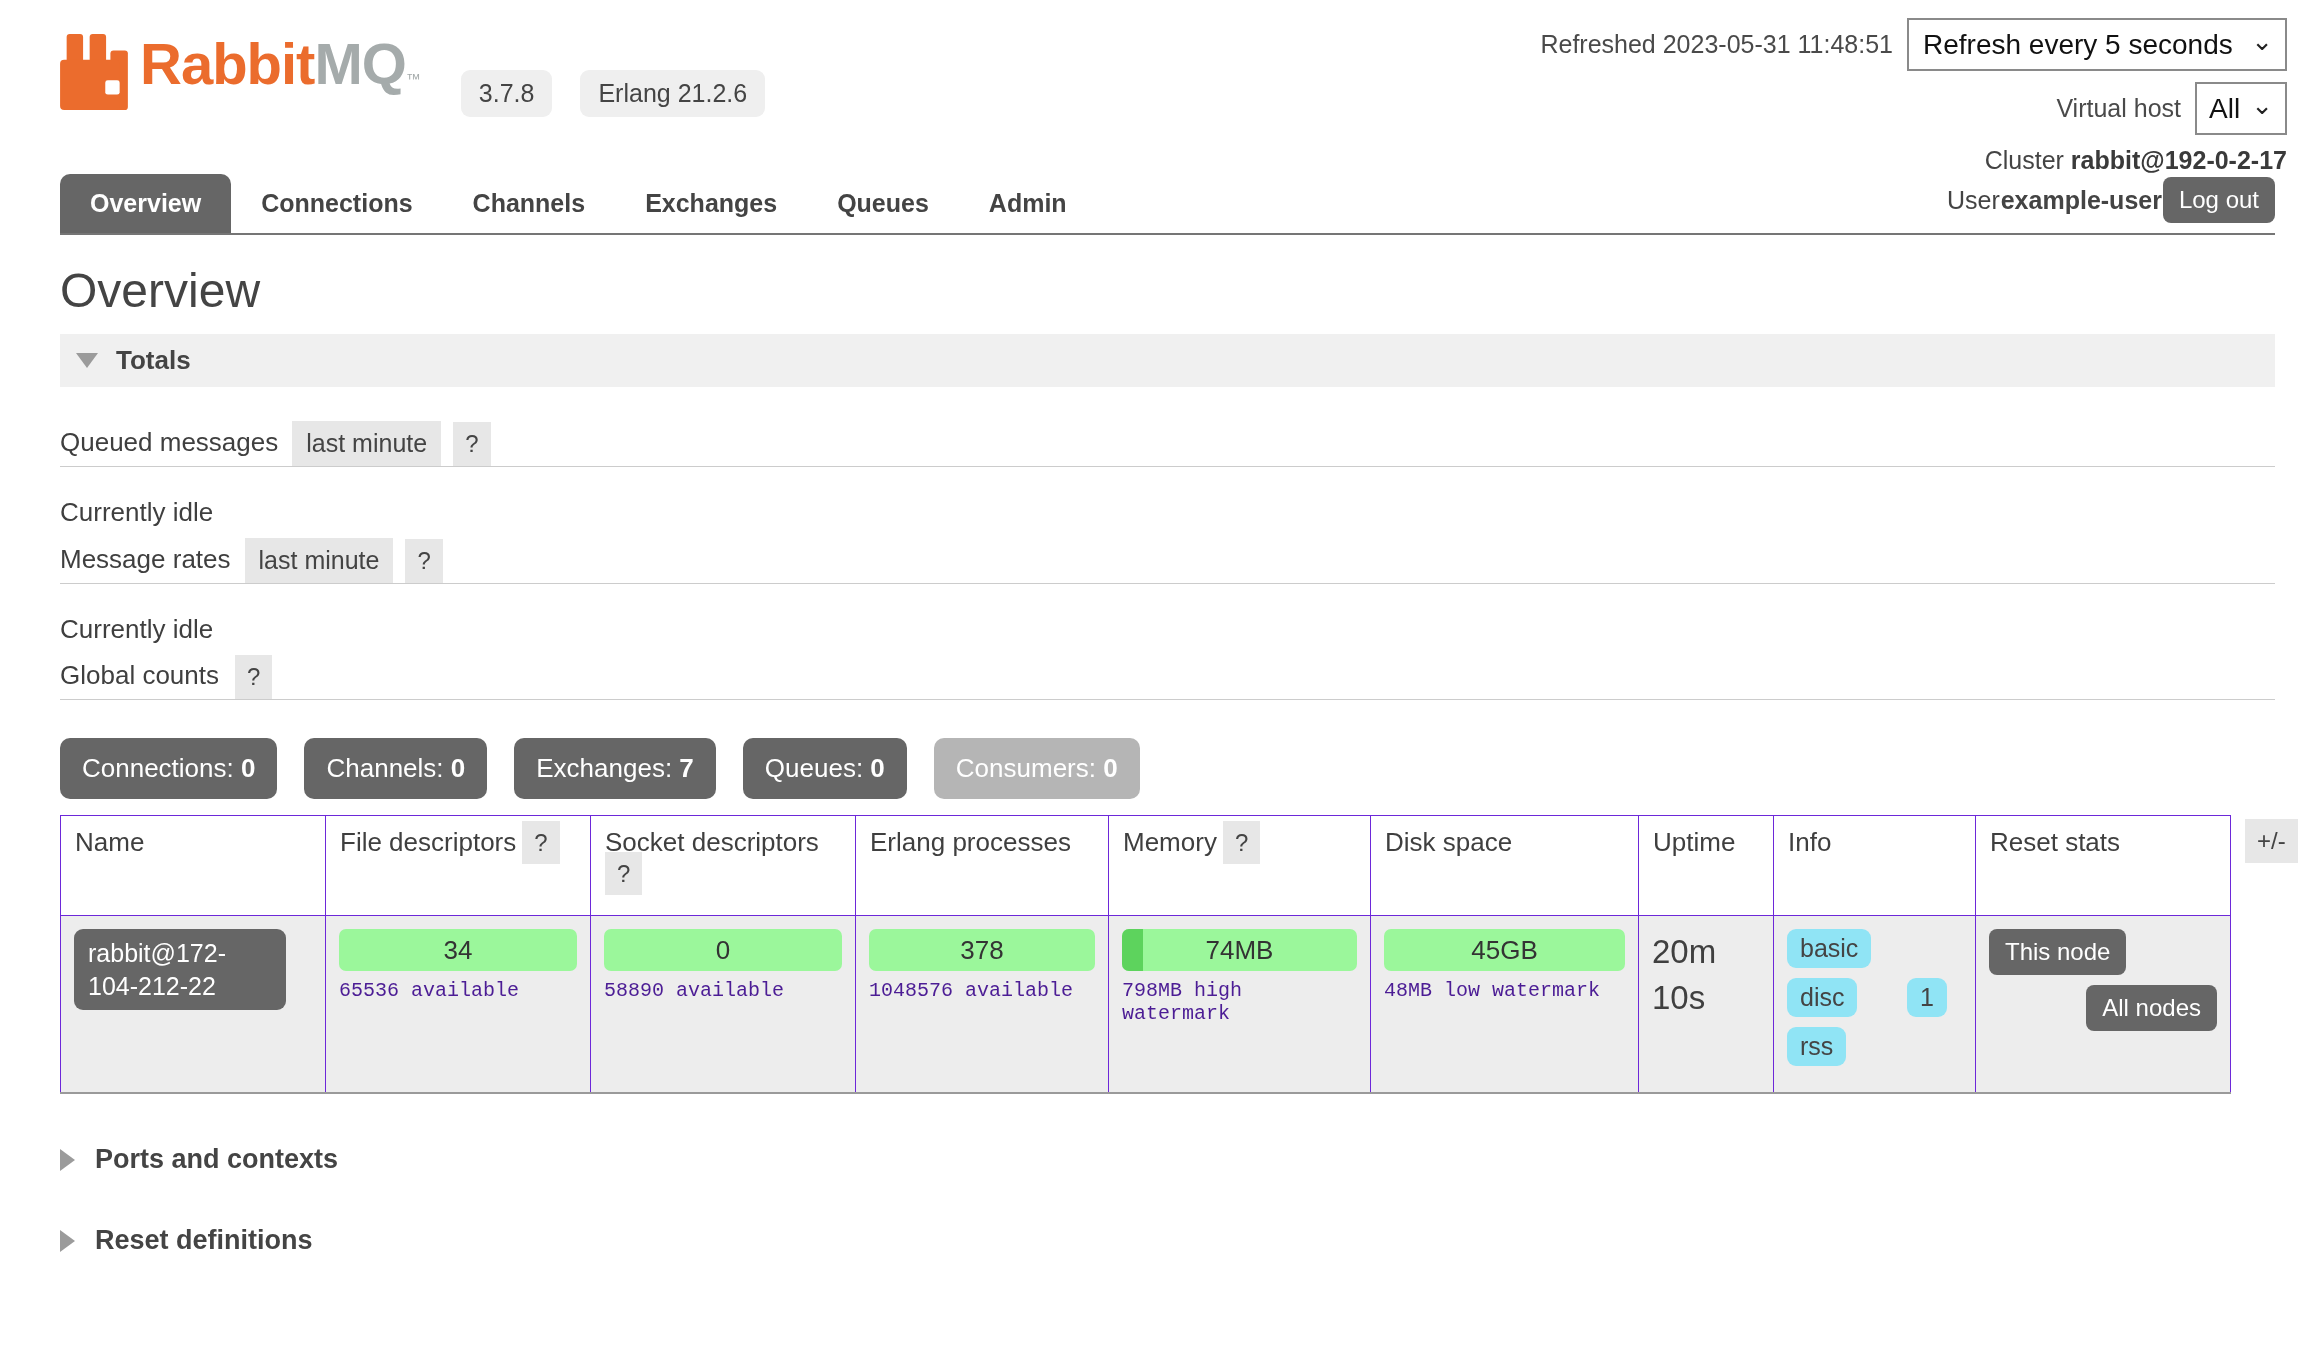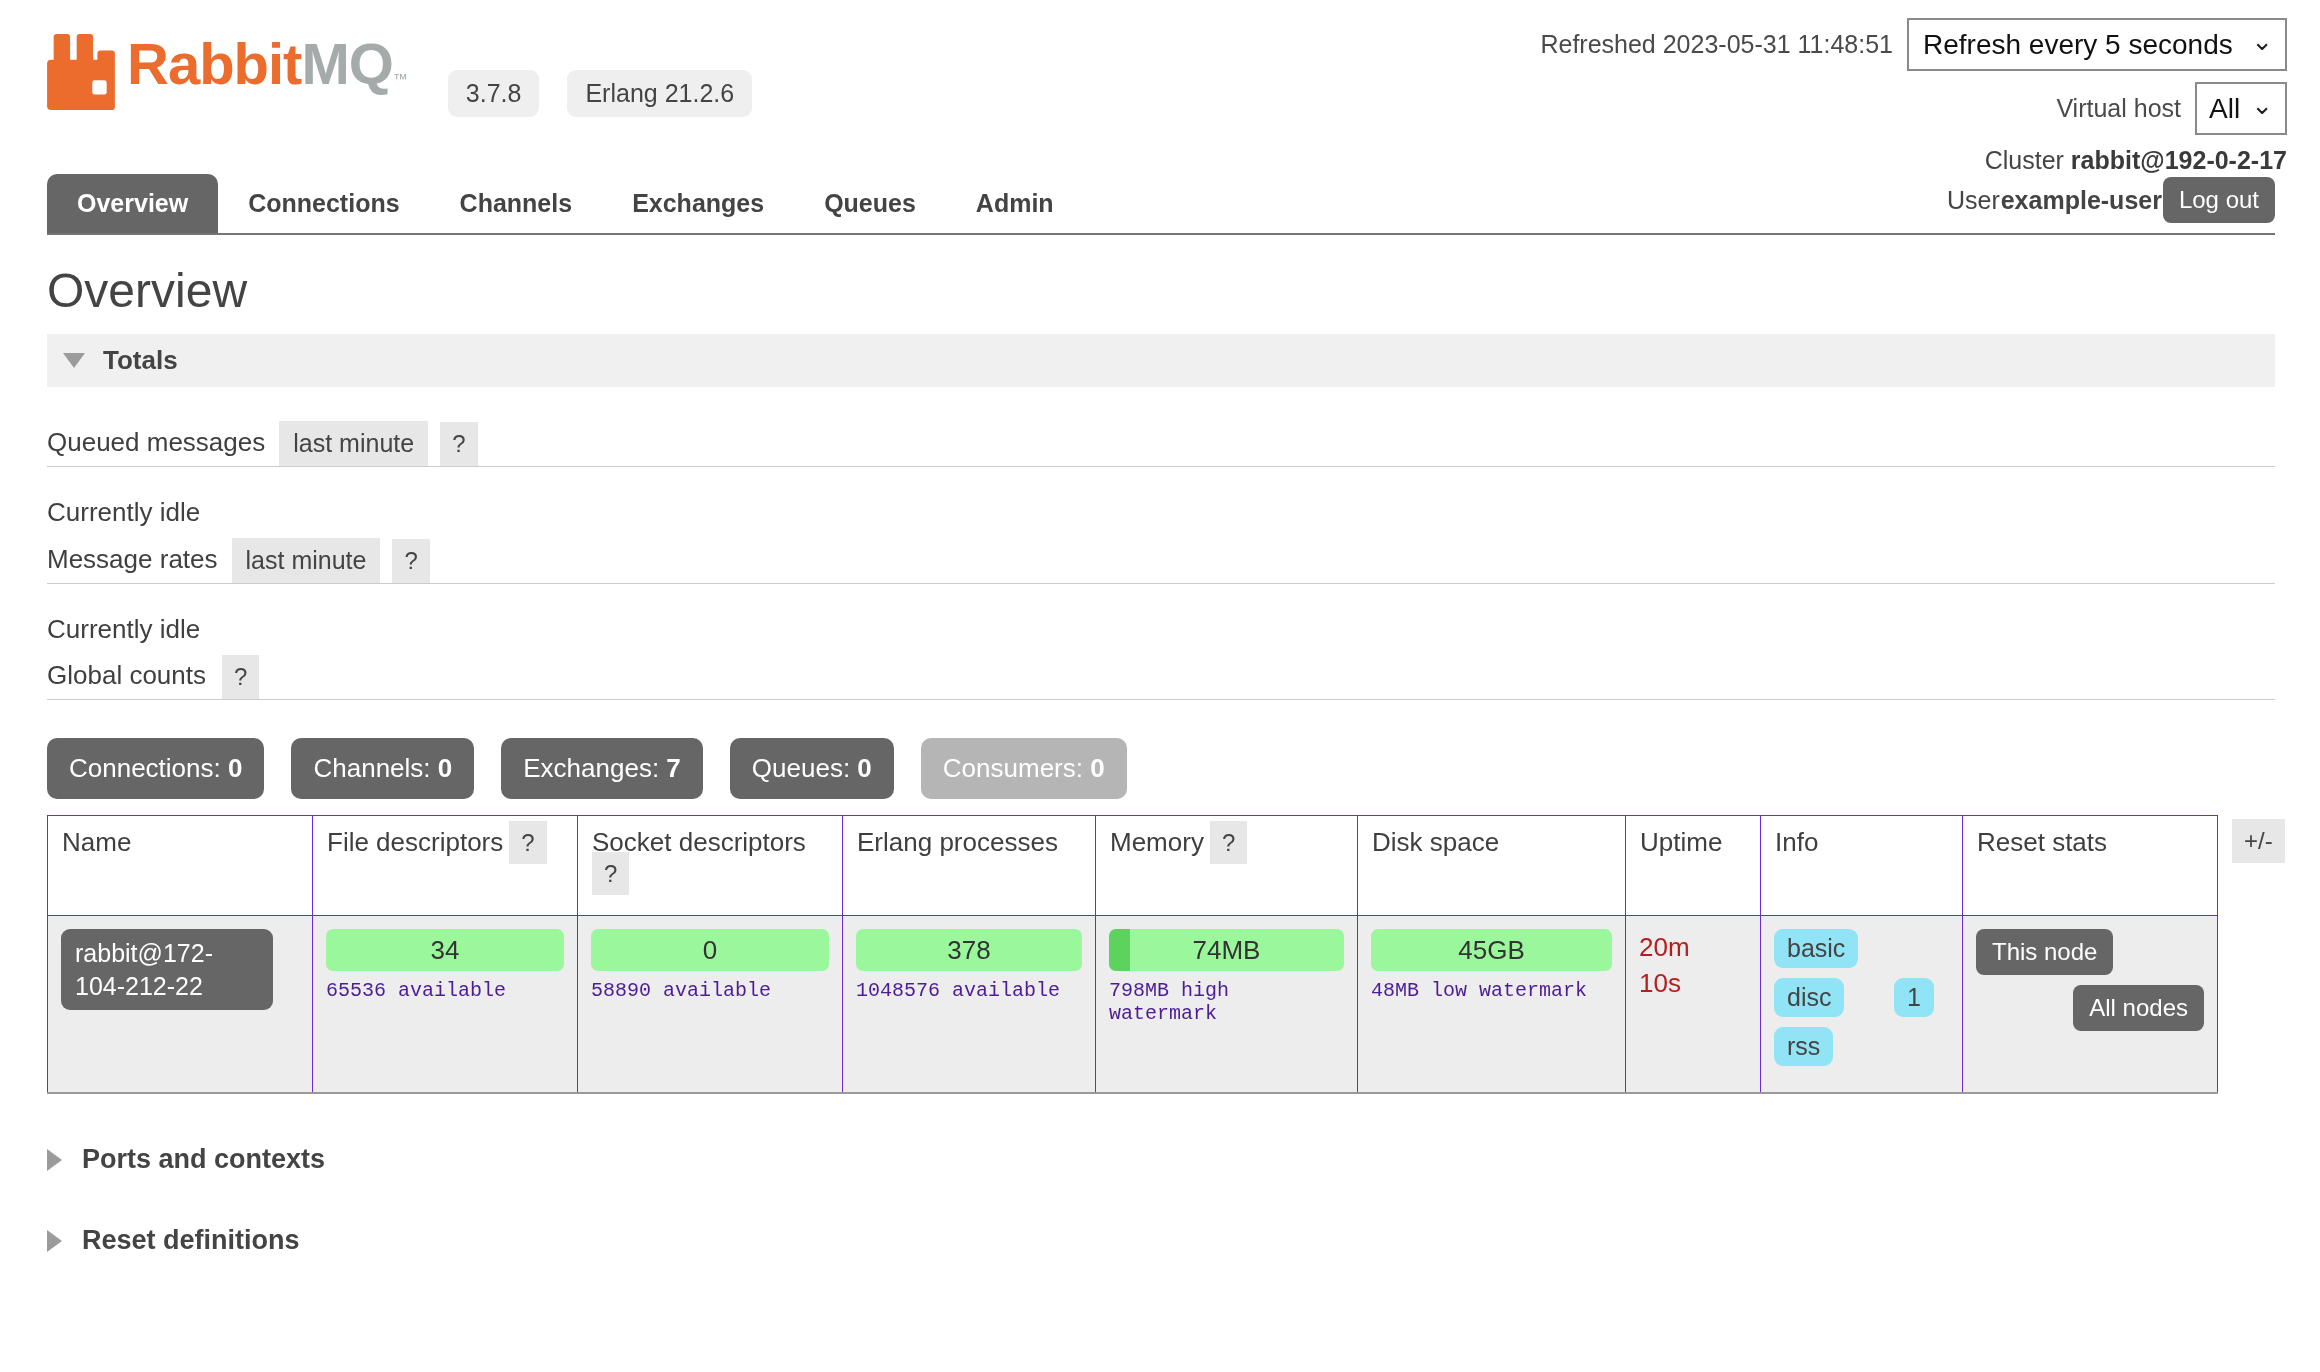--- a/index.html
+++ b/index.html
@@ -2,21 +2,21 @@
 <html><head>
 <meta charset="utf-8">
 <style>
   * { margin:0; padding:0; box-sizing:border-box; }
   body {
     width:2320px; height:1372px; overflow:hidden;
     background:#fff; color:#444;
     font-family:"Liberation Sans", sans-serif;
     font-size:25px;
   }
-  .page { padding:18px 45px 0 47px; position:relative; }
+  .page { padding:18px 45px 0 60px; position:relative; }
 
   
   .logo-row { position:relative; height:152px; }
   .logo { display:inline-flex; align-items:flex-start; gap:10px; text-decoration:none; cursor:pointer; }
   .logo svg { margin-top:8px; }
   .brand { font-size:58px; font-weight:600; letter-spacing:-1px; line-height:76px; }
   .brand-orange { color:#eb6c2d; }
   .brand-gray { color:#a5abab; }
   .tm { font-size:15px; color:#a5abab; font-weight:400; vertical-align:baseline; }
   .ver-badges { display:inline-flex; gap:28px; margin-left:34px; vertical-align:bottom; margin-top:52px; }
@@ -83,21 +83,21 @@
 
   .node-badge {
     display:inline-block; background:#666; color:#fff; border-radius:9px;
     padding:8px 14px; font-size:25px; line-height:1.3; width:212px;
     overflow-wrap:break-word; cursor:pointer;
   }
   .bar { position:relative; background:#9bf79b; border-radius:7px; height:42px; line-height:42px; text-align:center; overflow:hidden; }
   .bar .fill { position:absolute; left:0; top:0; bottom:0; background:#5dd35d; }
   .bar .val { position:relative; font-size:26px; color:#333; }
   .sub { text-align:left; font-size:20px; color:#4c1d95; margin-top:8px;font-family:Liberation Mono, monospace; }
-  .uptime { font-size:26px; color:#b91c1c; line-height:1.4; }
+  .uptime { font-size:33px; color:#404040; line-height:1.4; }
   .info-badges { display:flex; flex-wrap:wrap; gap:10px; width:160px;justify-content:space-between; }
   .info-badge { background:#90e4f5; color:#444; border-radius:9px; padding:5px 13px; font-size:25px; }
   .reset-cell { display:flex; flex-direction:column; gap:10px; }
   .reset-cell .btn-dark.first { align-self:flex-start; }
   .reset-cell .btn-dark.second { align-self:flex-end; }
 
   .collapsed { display:flex; align-items:center; gap:20px; margin-top:50px; cursor:pointer; }
   .collapsed .title { font-weight:bold; font-size:27px; color:#444; }
 </style>
 </head>

